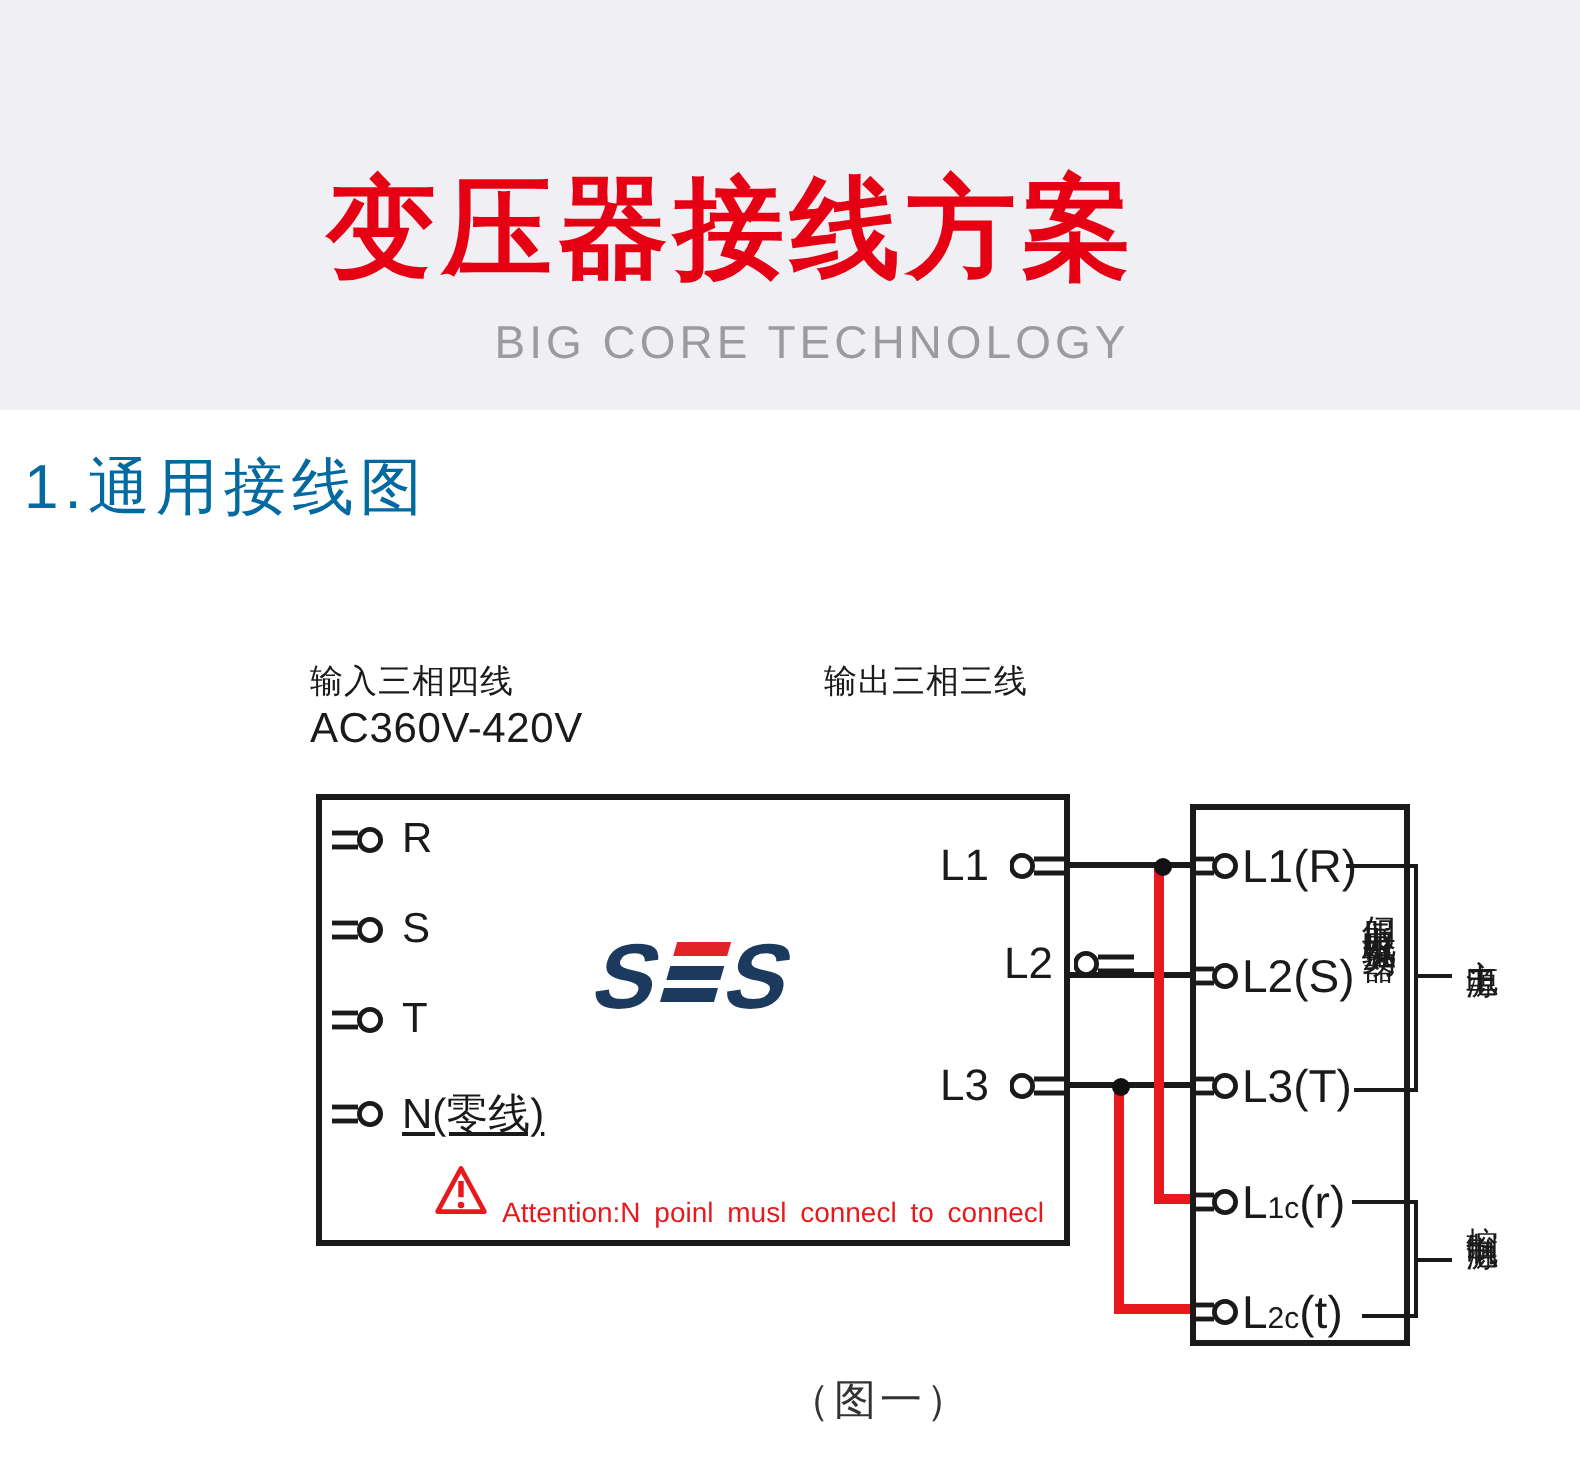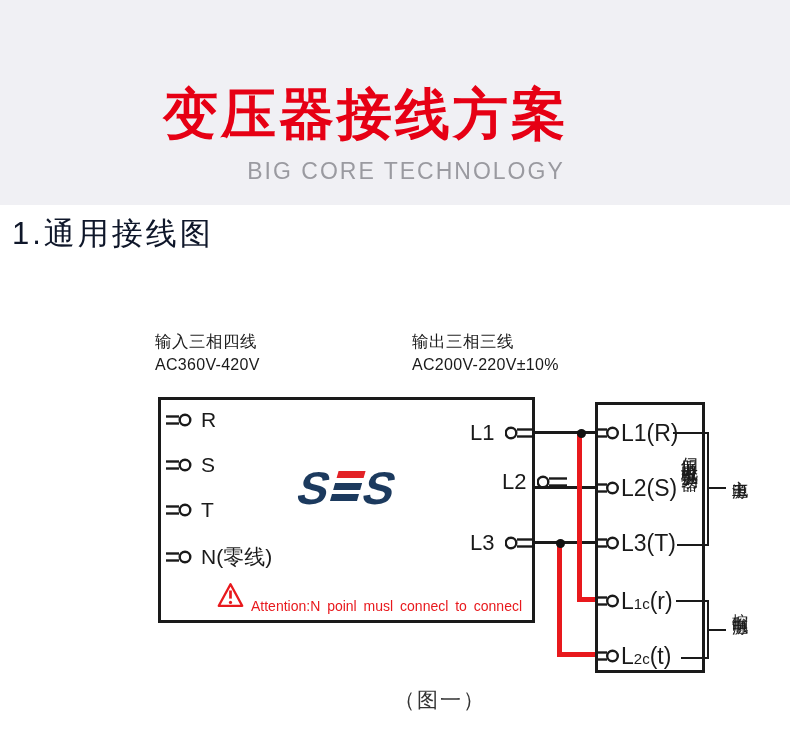--- a/index.html
+++ b/index.html
@@ -8,25 +8,25 @@
   .abs{position:absolute;}
 
   
   .header-band{left:0;top:0;width:790px;height:205px;background:#f0f0f4;}
   .page-title{left:0;top:86px;width:704px;text-align:center;padding-left:28px;box-sizing:border-box;
               font-size:55px;line-height:56px;font-weight:bold;color:#e60014;letter-spacing:3px;}
   .page-subtitle{left:0;top:159px;width:790px;text-align:center;padding-left:22px;box-sizing:border-box;
               font-size:23px;line-height:24px;color:#9a9aa0;letter-spacing:2px;}
 
   
-  .section-heading{left:12px;top:216px;font-size:31px;line-height:36px;color:#0f172a;letter-spacing:3px;}
+  .section-heading{left:12px;top:226px;font-size:31px;line-height:36px;color:#0369a1;letter-spacing:3px;}
 
   
   .spec{line-height:24px;font-size:16.5px;color:#1a1a1a;letter-spacing:0.5px;}
-  .spec .l2{font-size:16px;letter-spacing:0.3px;}
+  .spec .l2{font-size:21px;letter-spacing:0.3px;}
   .spec-in{left:155px;top:329px;}
   .spec-out{left:412px;top:329px;}
 
   
   .t-box{left:158px;top:397px;width:377px;height:226px;border:3px solid #1a1a1a;
          box-sizing:border-box;background:#fff;}
   .d-box{left:595px;top:402px;width:110px;height:271px;border:3px solid #1a1a1a;
          box-sizing:border-box;background:#fff;}
 
   
@@ -75,21 +75,20 @@
   <div class="abs page-subtitle">BIG CORE TECHNOLOGY</div>
 
   <div class="abs section-heading">1.通用接线图</div>
 
   <div class="abs spec spec-in">
     <div>输入三相四线</div>
     <div class="l2">AC360V-420V</div>
   </div>
   <div class="abs spec spec-out">
     <div>输出三相三线</div>
-    <div class="l2">AC200V-220V±10%</div>
   </div>
 
   <div class="abs t-box"></div>
 
   <div class="abs wire-h" style="left:533px;top:431px;width:64px;"></div>
   <div class="abs wire-h" style="left:533px;top:486px;width:64px;"></div>
   <div class="abs wire-h" style="left:533px;top:541px;width:64px;"></div>
 
   <div class="abs red" style="left:577px;top:433px;width:5px;height:169px;"></div>
   <div class="abs red" style="left:577px;top:597px;width:20px;height:5px;"></div>
@@ -118,21 +117,21 @@
     <span class="lbl">S</span>
   </div>
   <div class="abs term-row in-row" style="top:497px;">
     <svg width="26" height="16" viewBox="0 0 26 16">
         <line x1="0" y1="4.5" x2="13" y2="4.5" stroke="#1a1a1a" stroke-width="2.4"></line>
         <line x1="0" y1="11.5" x2="13" y2="11.5" stroke="#1a1a1a" stroke-width="2.4"></line>
         <circle cx="19" cy="8" r="5.3" fill="#fff" stroke="#1a1a1a" stroke-width="2.4"></circle>
       </svg>
     <span class="lbl">T</span>
   </div>
-  <div class="abs term-row in-row" style="top:544px;">
+  <div class="abs term-row in-row" style="top:544px;text-decoration:underline;">
     <svg width="26" height="16" viewBox="0 0 26 16">
         <line x1="0" y1="4.5" x2="13" y2="4.5" stroke="#1a1a1a" stroke-width="2.4"></line>
         <line x1="0" y1="11.5" x2="13" y2="11.5" stroke="#1a1a1a" stroke-width="2.4"></line>
         <circle cx="19" cy="8" r="5.3" fill="#fff" stroke="#1a1a1a" stroke-width="2.4"></circle>
       </svg>
     <span class="lbl">N(零线)</span>
   </div>
 
   <div class="abs term-row out-row" style="top:420px;">
     <span class="lbl">L1</span>

